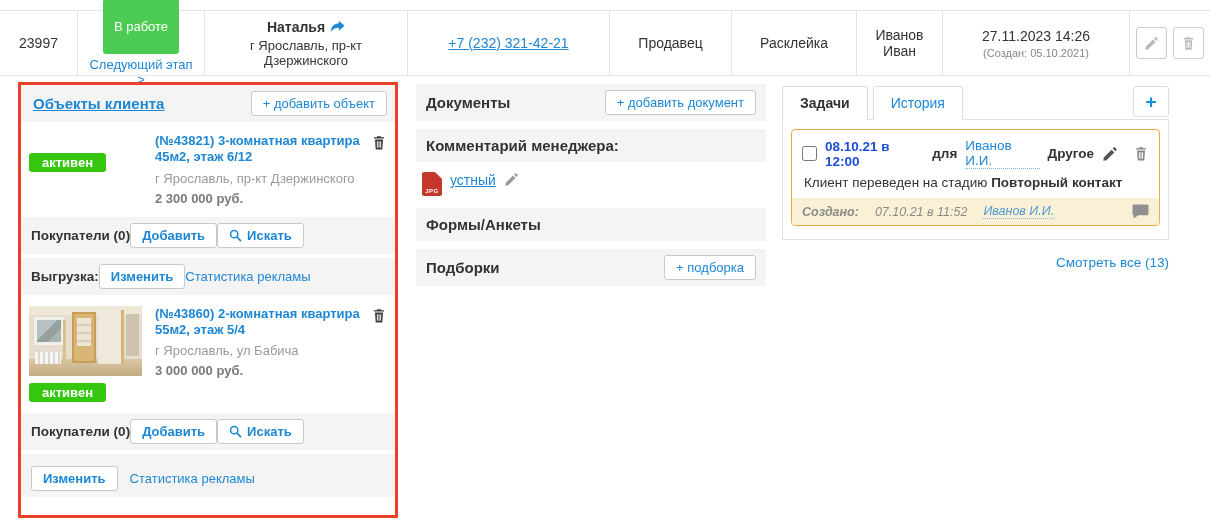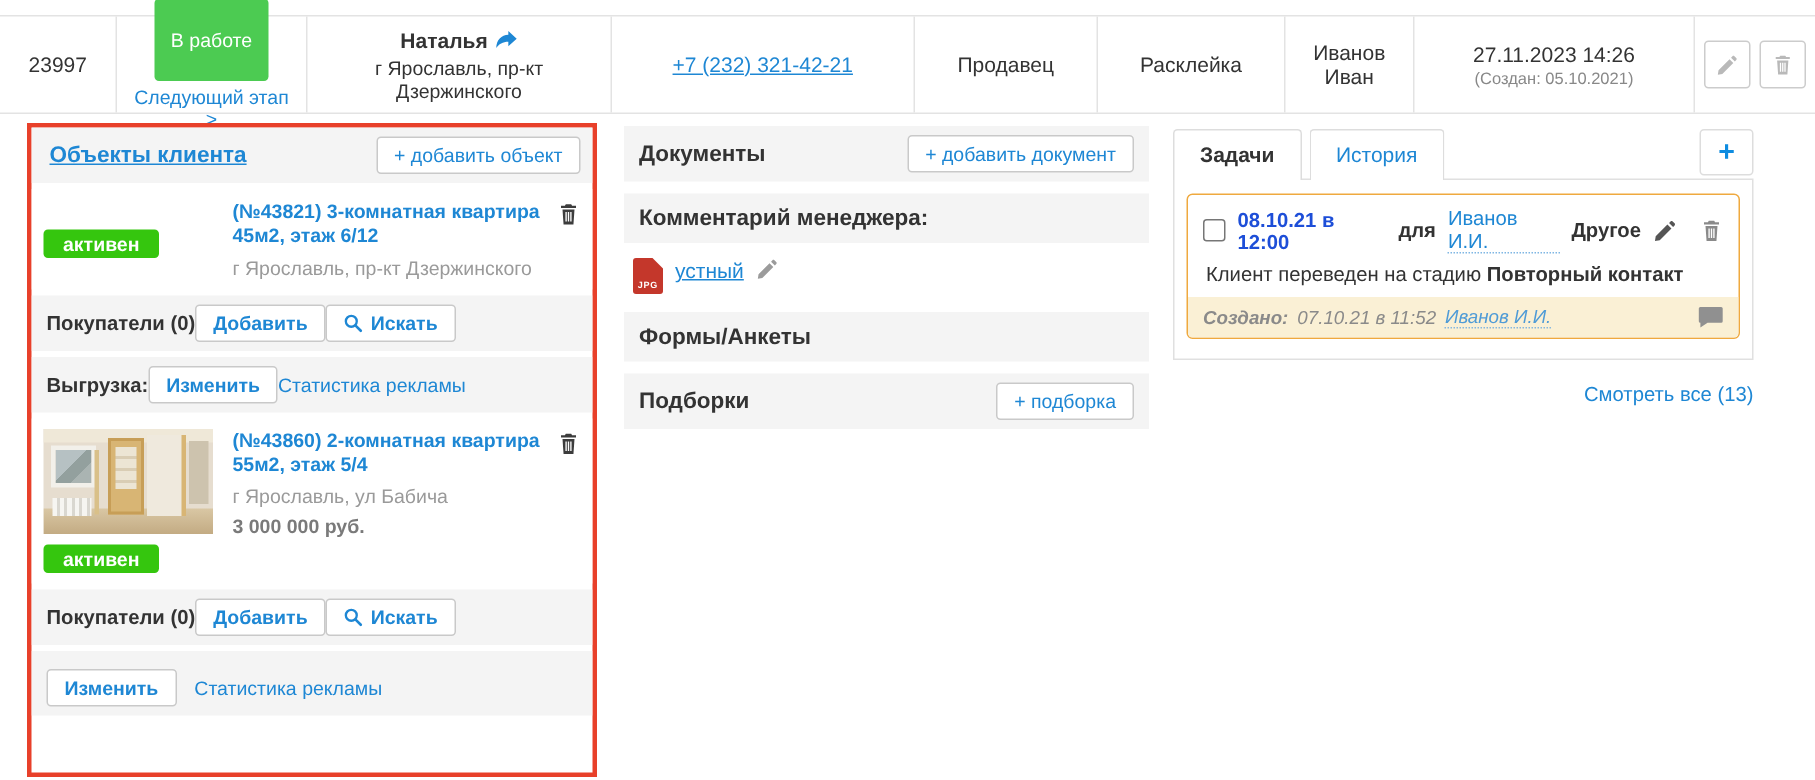--- a/index.html
+++ b/index.html
@@ -97,21 +97,21 @@
   .tc-top { display:flex; align-items:center; gap:8px; padding:8px 10px 2px; font-size:13.5px; }
   .tc-top input { width:15px; height:15px; margin:0; flex:none; }
   .due { color:#1d4ed8; font-weight:bold; }
   .for-label { font-weight:bold; }
   .assignee { border-bottom:1px dotted #7fb6e3; text-decoration:none; }
   .cat { font-weight:bold; }
   .tc-icons { margin-left:auto; display:flex; gap:15px; align-items:center; }
   .ic-plain { background:none; border:none; padding:0; cursor:pointer; display:flex; }
   .tc-body { padding:4px 10px 8px 12px; font-size:13.5px; }
   .stage { font-weight:bold; }
-  .tc-footer { background:#faf0d5; padding:6px 10px; display:flex; align-items:center; gap:6px;
+  .tc-footer { background:#faf0d5; padding:6px 10px; display:flex; align-items:center; gap:16px;
                font-style:italic; color:#8a8a8a; font-size:12.5px; }
   .created-lbl { font-weight:bold; }
   .author { color:#4f9bd6; border-bottom:1px dotted #86b7de; text-decoration:none; }
   .view-all { text-align:right; margin-top:15px; font-size:13.5px; }
   .view-all a { text-decoration:none;text-align:center; }
 </style>
 </head>
 <body>
 
 <div class="page">
@@ -162,20 +162,21 @@
       <button class="btn">+ добавить объект</button>
     </div>
 
     <div class="obj">
       <div class="obj-media">
         <span class="badge-active" style="margin-top:20px">активен</span>
       </div>
       <div class="obj-info">
         <div class="obj-title">(№43821) 3-комнатная квартира 45м2, этаж 6/12</div>
         <div class="obj-addr">г Ярославль, пр-кт Дзержинского</div>
+        <div class="obj-price">2 300 000 руб.</div>
       </div>
       <button class="obj-trash">
         <svg width="16" height="16" viewBox="0 0 16 16">
             <path fill="#3c3c3c" d="M6.2 1.2h3.6l.6 1H13v1.4H3V2.2h2.6l.6-1zM4 4.6h8l-.7 10H4.7L4 4.6z"></path>
             <path d="M6.4 6.3v6.4M8 6.3v6.4M9.6 6.3v6.4" stroke="#fff" stroke-width=".9"></path>
           </svg>
       </button>
     </div>
 
     <div class="row-grey">

